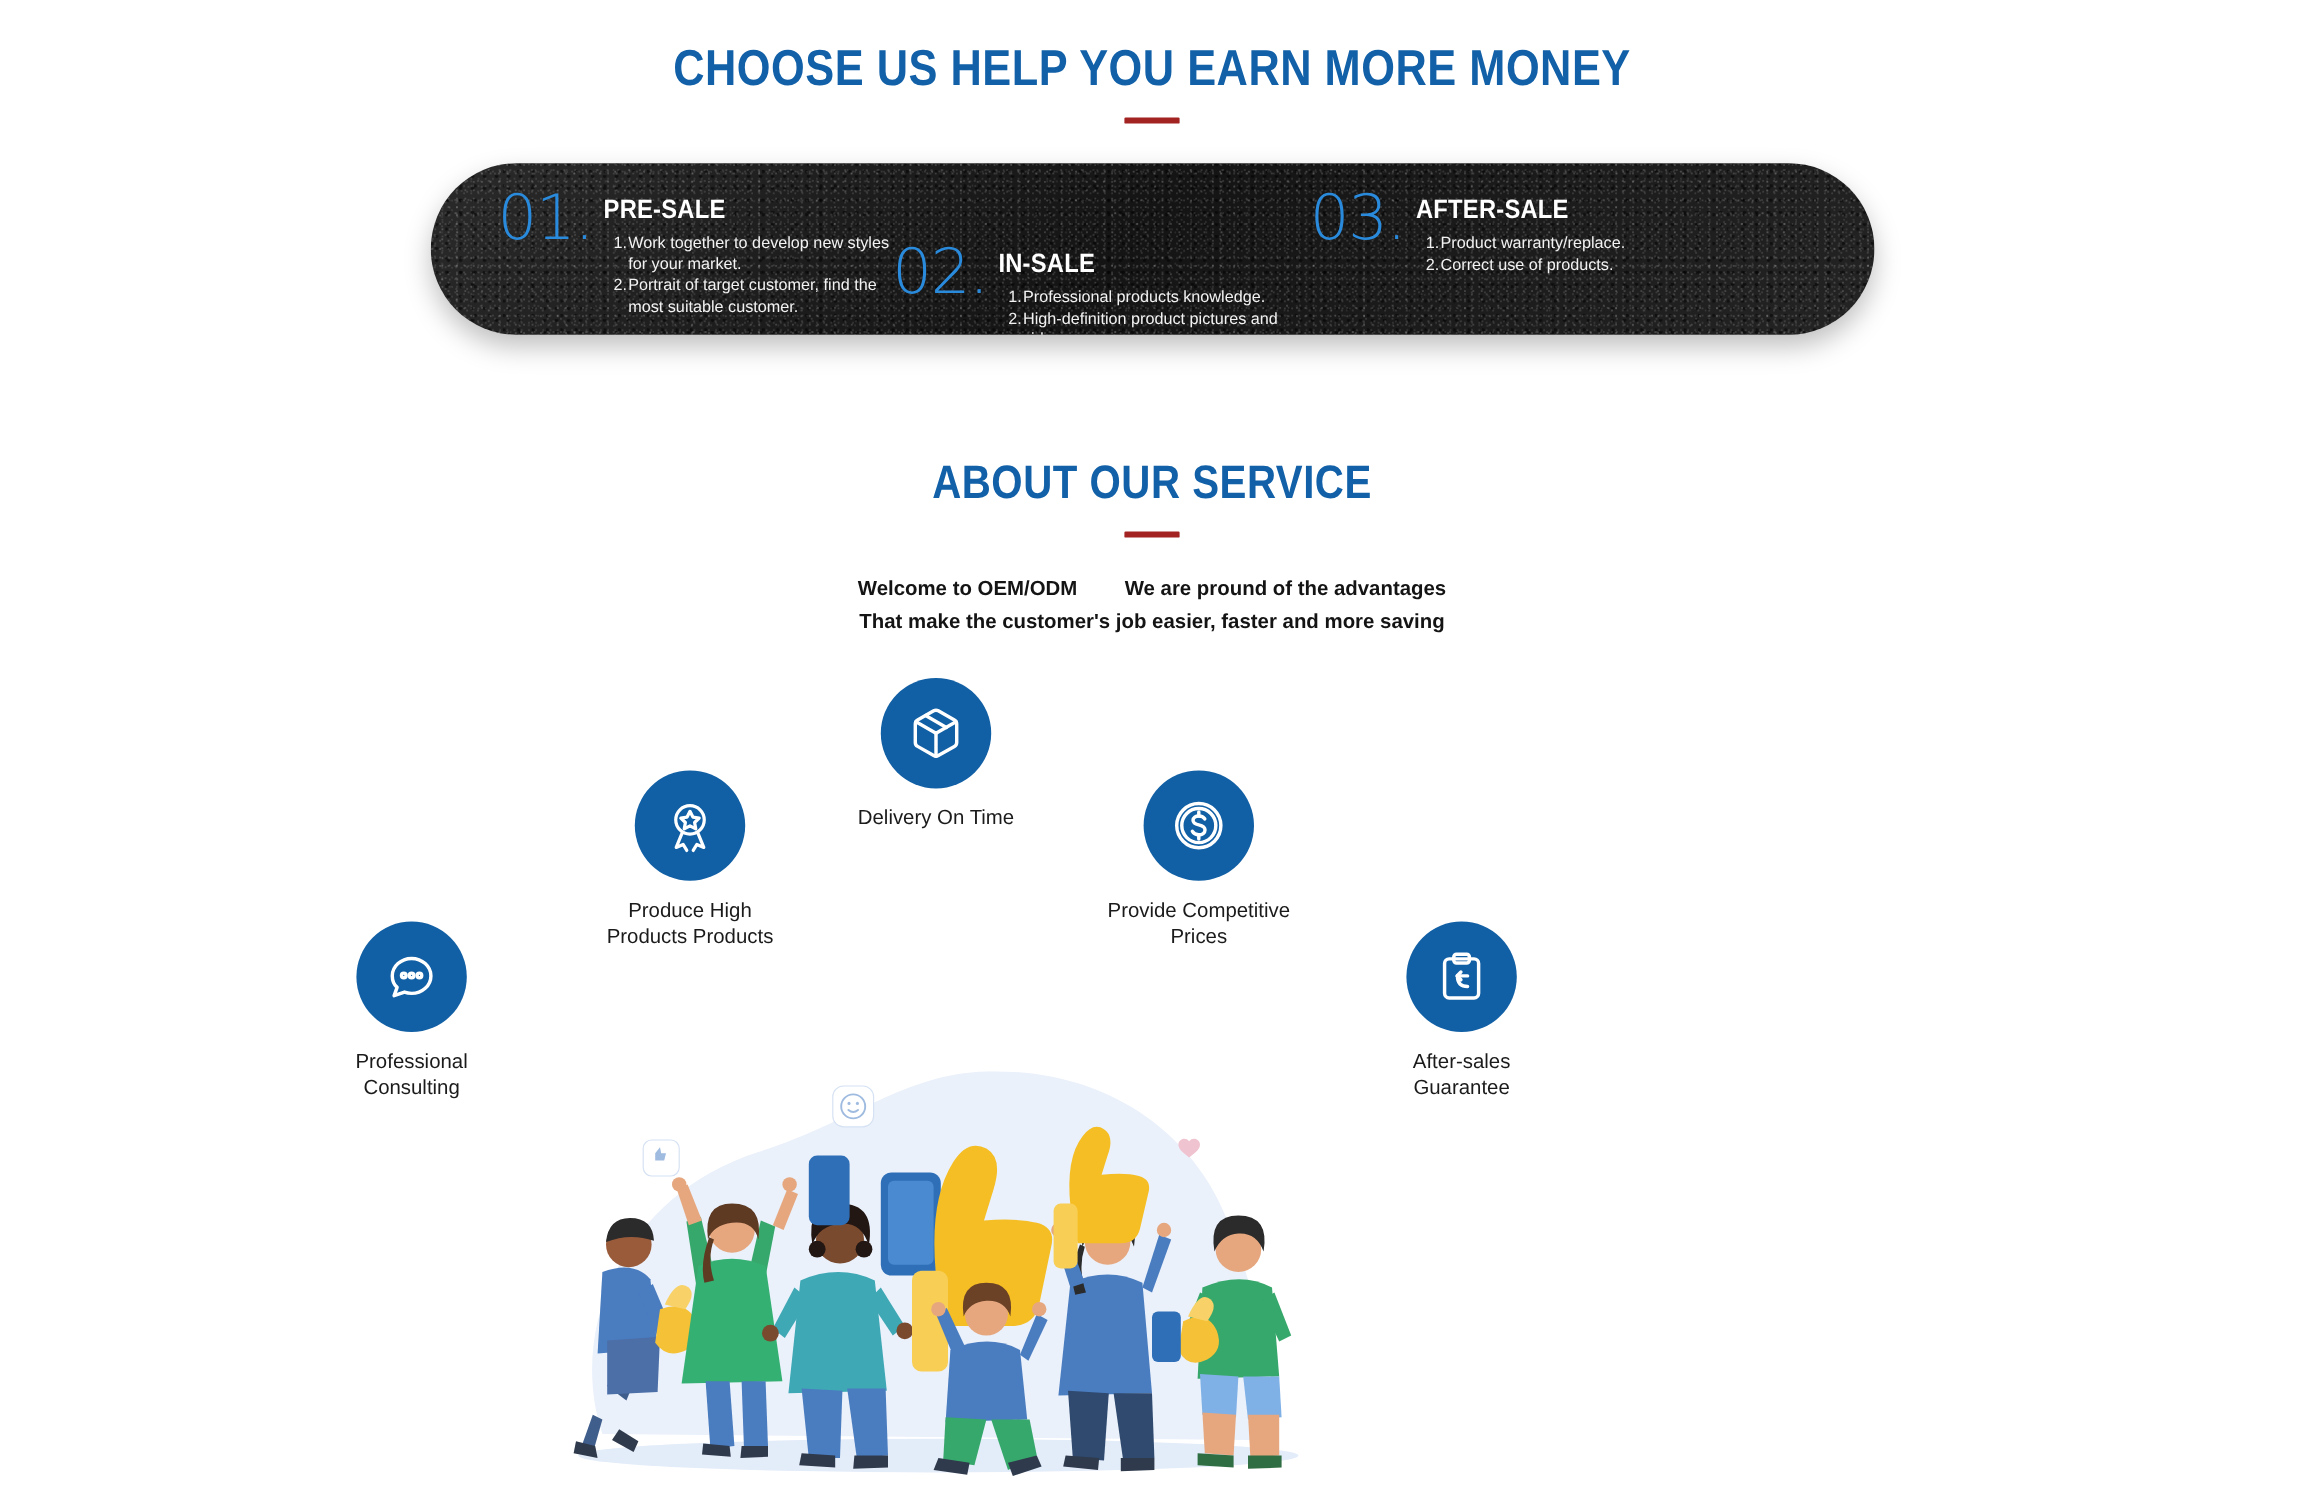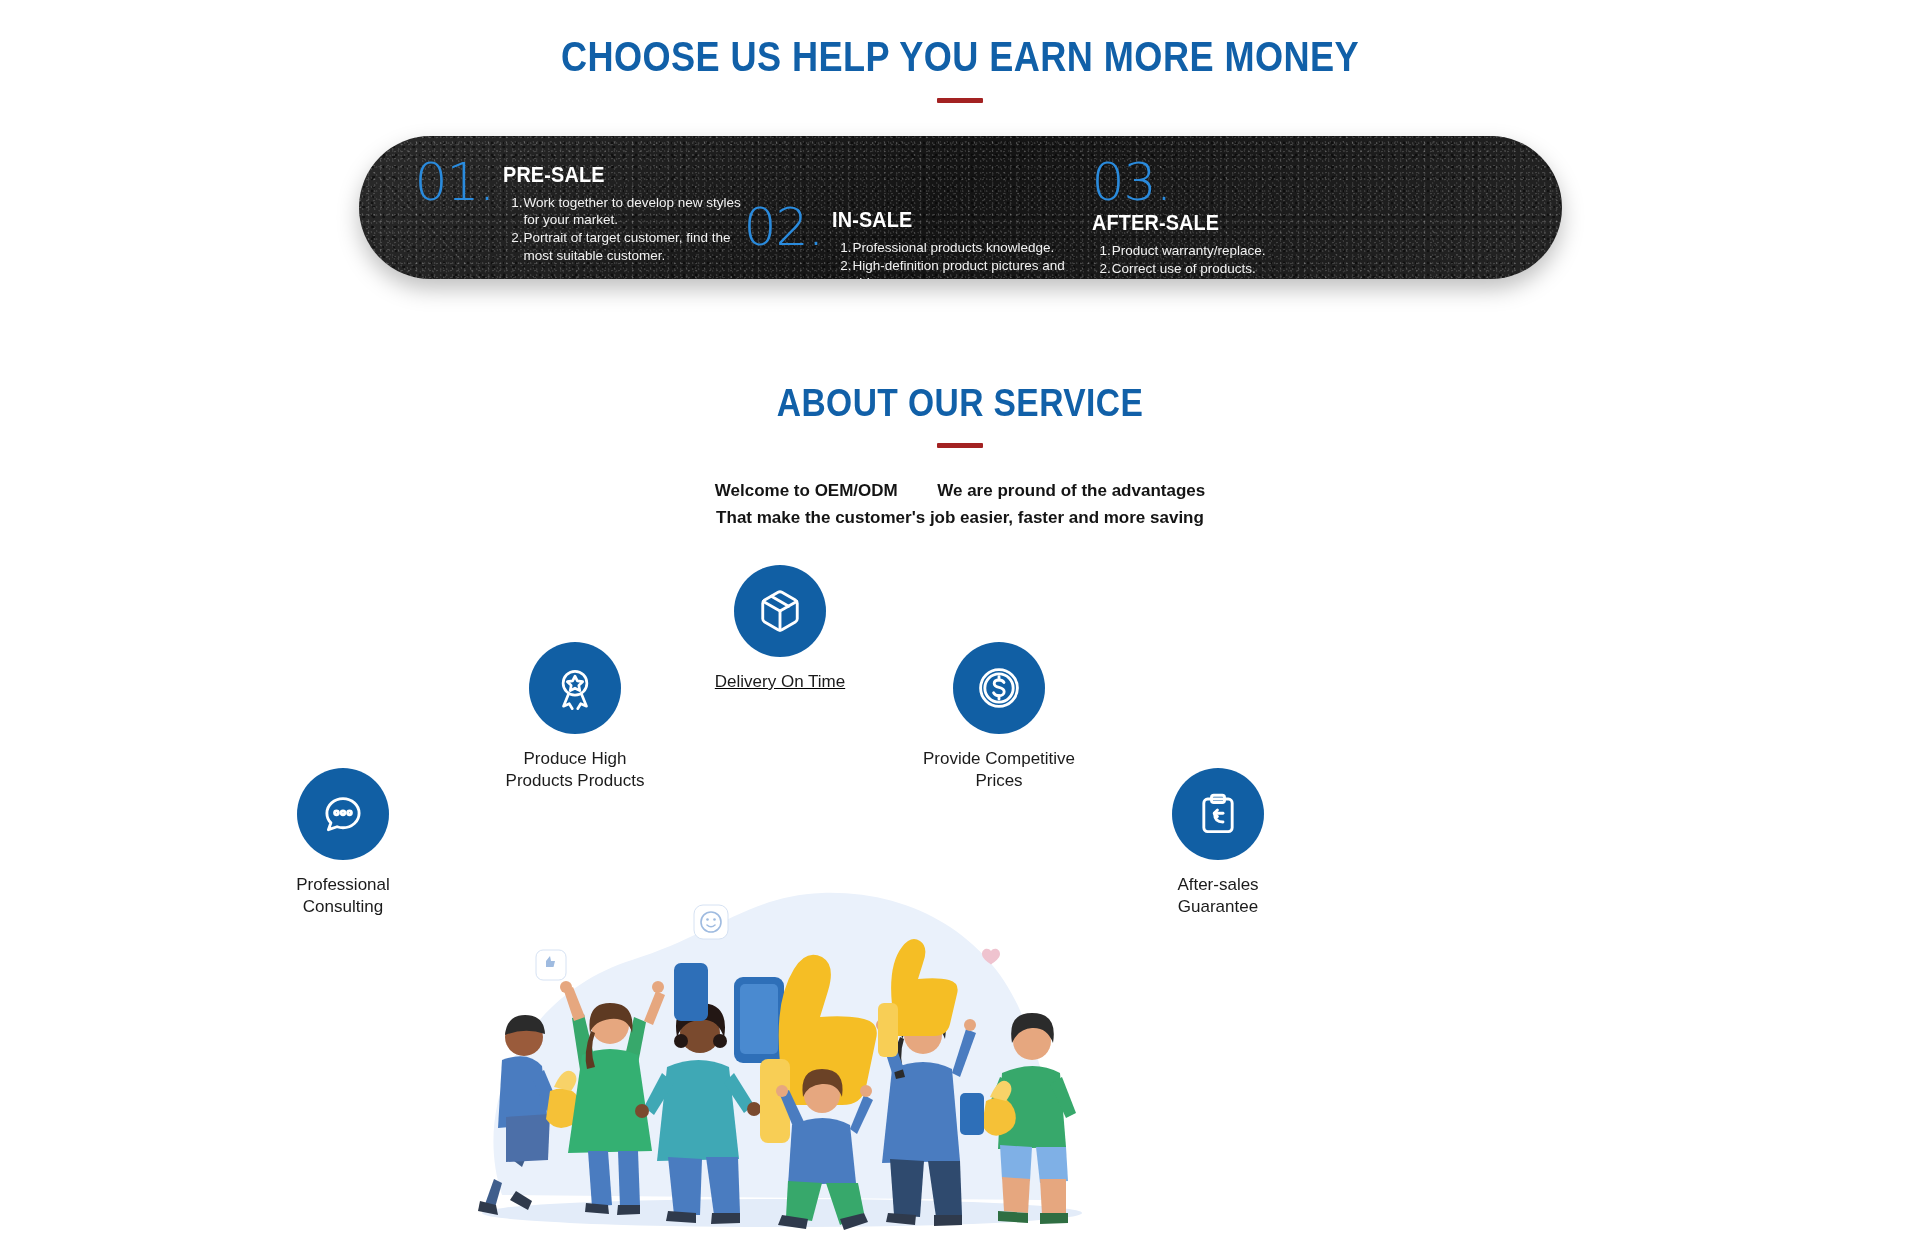--- a/index.html
+++ b/index.html
@@ -69,21 +69,21 @@
     overflow: hidden;
   }
   .banner-col {
     position: absolute;
     display: flex;
     align-items: flex-start;
     color: #ffffff;
   }
   .banner-col.c1 { left: 56px;  top: 23px; width: 340px; }
   .banner-col.c2 { left: 385px; top: 23px; width: 340px; margin-top: 45px; }
-  .banner-col.c3 { left: 733px; top: 23px; width: 300px; flex-direction: column; }
+  .banner-col.c3 { left: 733px; top: 23px; width: 300px; }
 
   .col-num {
     color: #2A8BDD;
     font-size: 52px;
     line-height: 0.92;
     font-weight: 300;
     font-family: "DejaVu Sans", sans-serif;
     letter-spacing: -1px;
     margin-right: 9px;
     flex: 0 0 auto;
@@ -147,21 +147,21 @@
     justify-content: center;
   }
   .circle svg { display: block; }
   .feature-label {
     margin-top: 14px;
     font-size: 17px;
     color: #1b1b1b;
     line-height: 1.3;
   }
 
-  .f-delivery  { left: 675px; top: 0px; text-decoration: underline; }
+  .f-delivery  { left: 675px; top: 0px; }
   .f-quality   { left: 470px; top: 77px; }
   .f-prices    { left: 894px; top: 77px; }
   .f-consult   { left: 238px; top: 203px; }
   .f-aftersale { left: 1113px; top: 203px; }
 
   
   .illustration {
     position: absolute;
     left: 462px;
     top: 855px;

